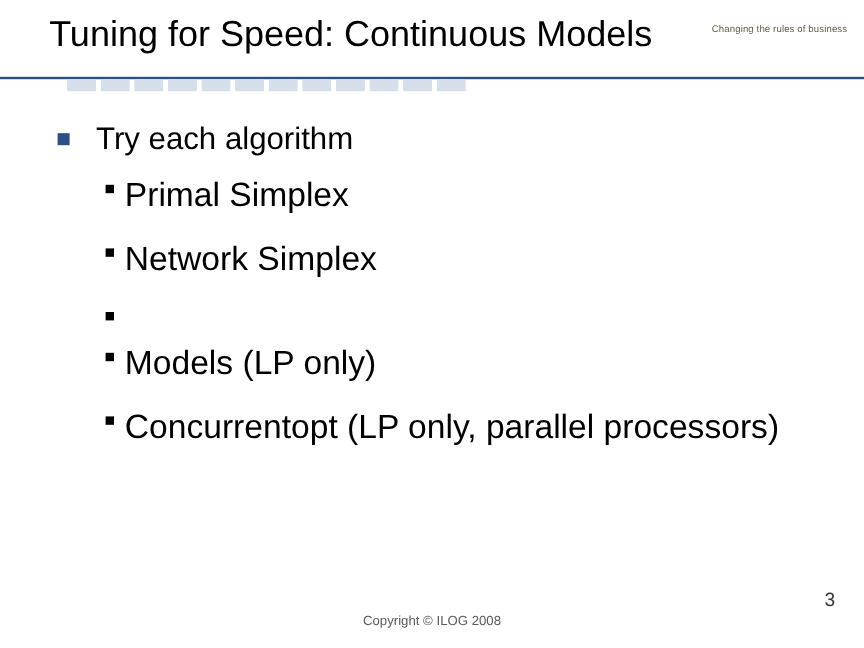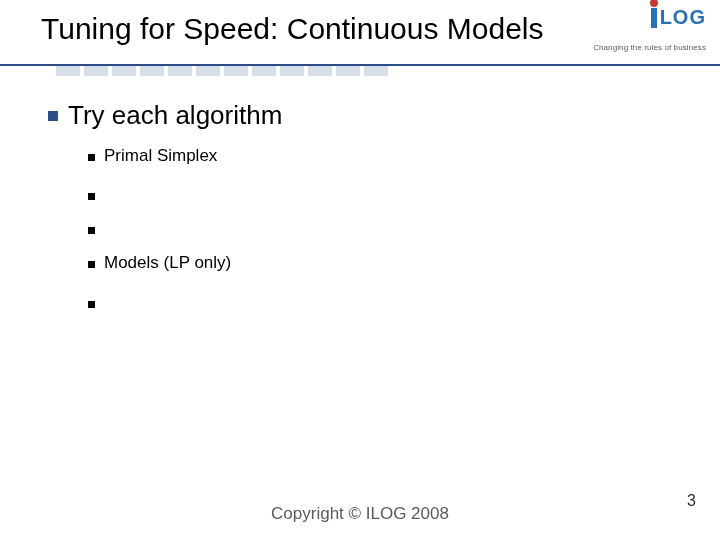--- a/index.html
+++ b/index.html
@@ -98,81 +98,77 @@
     height: 10px;
     background: #d6deea;
   }
   
   .content {
     padding: 24px 40px 0 48px;
   }
   .l1 {
     display: flex;
     align-items: flex-start;
-    gap: 10px;
+    gap: 22px;
     font-size: 26px;
     color: #000;
     margin-bottom: 14px;
   }
   .bullet-sq-lg {
     width: 10px;
     height: 10px;
     background: #2b4f86;
     margin-top: 11px;
     flex: 0 0 auto;
   }
   .l2-list {
     margin-left: 40px;
   }
   .l2 {
     display: flex;
     align-items: flex-start;
     gap: 9px;
-    font-size: 17px;
+    font-size: 28px;
     color: #000;
     margin: 12px 0 18px 0;
     line-height: 1.25;
   }
   .bullet-sq-sm {
     width: 7px;
     height: 7px;
     background: #000;
     margin-top: 9px;
     flex: 0 0 auto;
   }
   
   .footer-copy {
     position: absolute;
     left: 0;
     right: 0;
     bottom: 16px;
     text-align: center;
-    font-size: 17px;
+    font-size: 11px;
     color: #5b5b5b;
   }
   .page-num {
     position: absolute;
     right: 24px;
     bottom: 30px;
     font-size: 16px;
     color: #333;
   }
 </style>
 </head>
 <body>
 
 <div class="slide">
 
   <div class="title-area">
     <div class="title-text">Tuning for Speed: Continuous Models</div>
     <div class="logo-block">
-      <div class="logo-main">
-        <span class="logo-i"></span>
-        <span class="logo-text">LOG</span>
-      </div>
       <div class="logo-tagline">Changing the rules of business</div>
     </div>
   </div>
 
   <div class="rule-strip">
     <div class="rule-line"></div>
     <div class="rule-blocks">
       <span></span>
         <span></span>
         <span></span>
@@ -193,29 +189,31 @@
       <span class="bullet-sq-lg"></span>
       <span>Try each algorithm</span>
     </div>
     <div class="l2-list">
       <div class="l2">
         <span class="bullet-sq-sm"></span>
         <span>Primal Simplex</span>
       </div>
       <div class="l2">
         <span class="bullet-sq-sm"></span>
+        <span>Network Simplex</span>
       </div>
       <div class="l2">
         <span class="bullet-sq-sm"></span>
       </div>
       <div class="l2">
         <span class="bullet-sq-sm"></span>
         <span>Models (LP only)</span>
       </div>
       <div class="l2">
         <span class="bullet-sq-sm"></span>
+        <span>Concurrentopt (LP only, parallel processors)</span>
       </div>
     </div>
   </div>
 
   <div class="footer-copy">Copyright © ILOG 2008</div>
   <div class="page-num">3</div>
 </div>
 
 </body></html>

